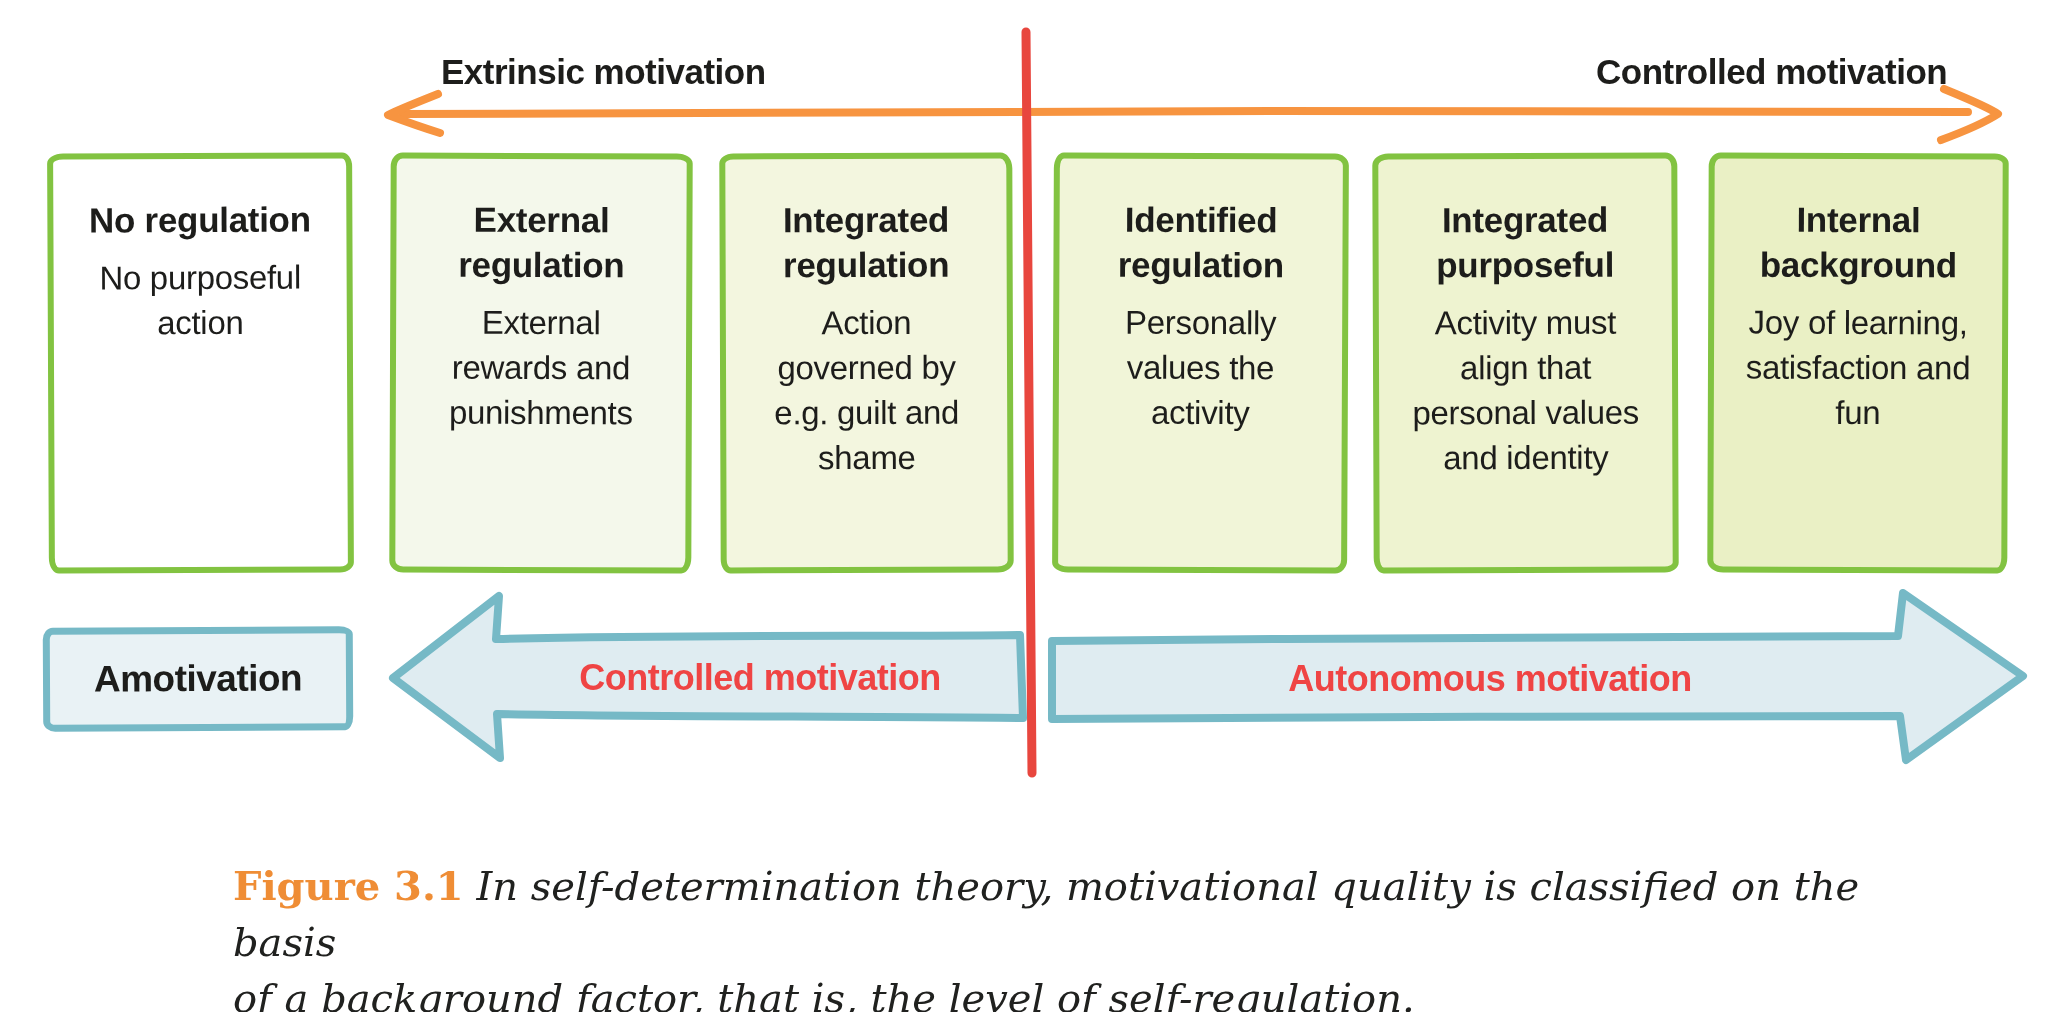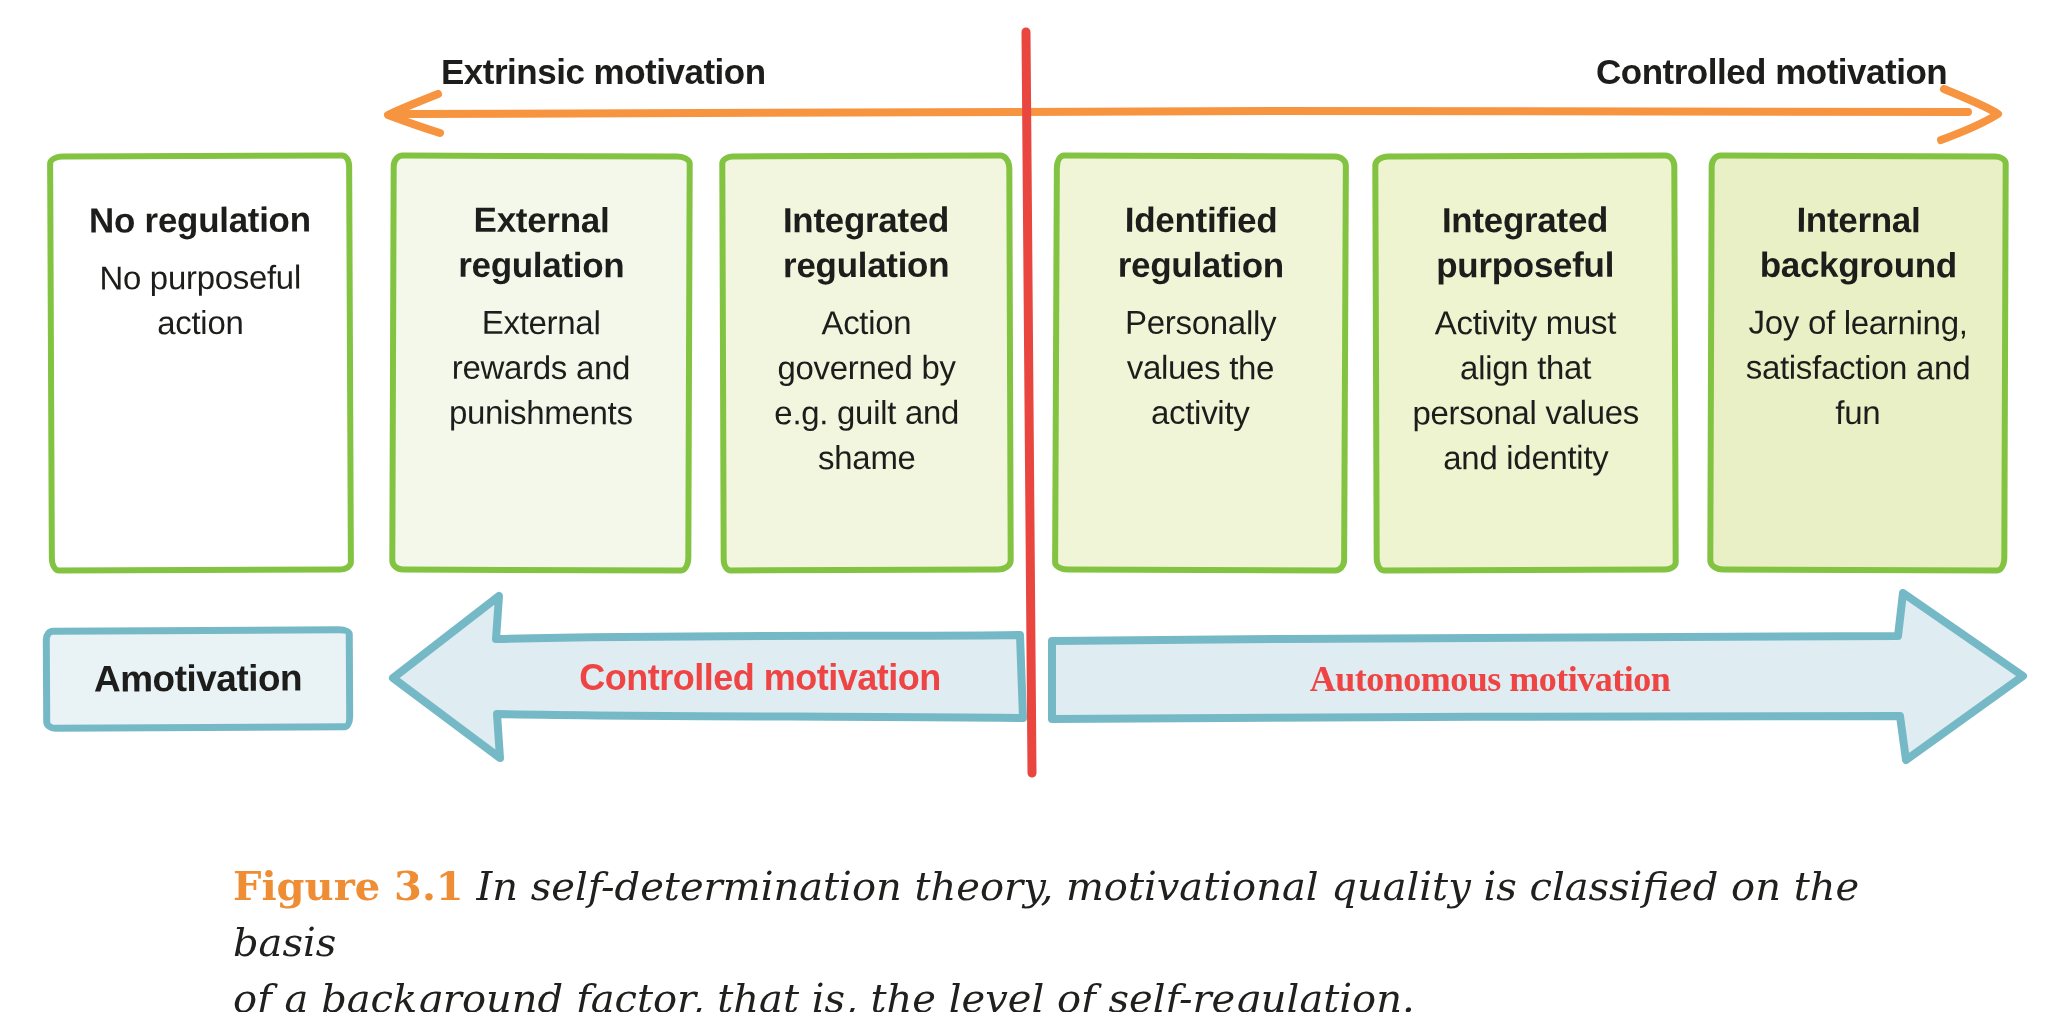--- a/index.html
+++ b/index.html
@@ -99,21 +99,21 @@
     position: absolute;
     transform: translate(-50%, -50%);
     font-size: 36px;
     font-weight: bold;
     color: #ef4444;
     letter-spacing: -0.5px;
     white-space: nowrap;
     z-index: 3;
   }
   .arrow-label.controlled { left: 760px;  top: 678px; }
-  .arrow-label.autonomous { left: 1490px; top: 679px; font-family: Liberation Serif, serif; }
+  .arrow-label.autonomous { left: 1490px; top: 679px; }
 
   
   .caption {
     position: absolute;
     left: 233px;
     top: 858px;
     width: 1720px;
     font-family: "DejaVu Serif", serif;
     font-size: 40px;
     line-height: 56px;

